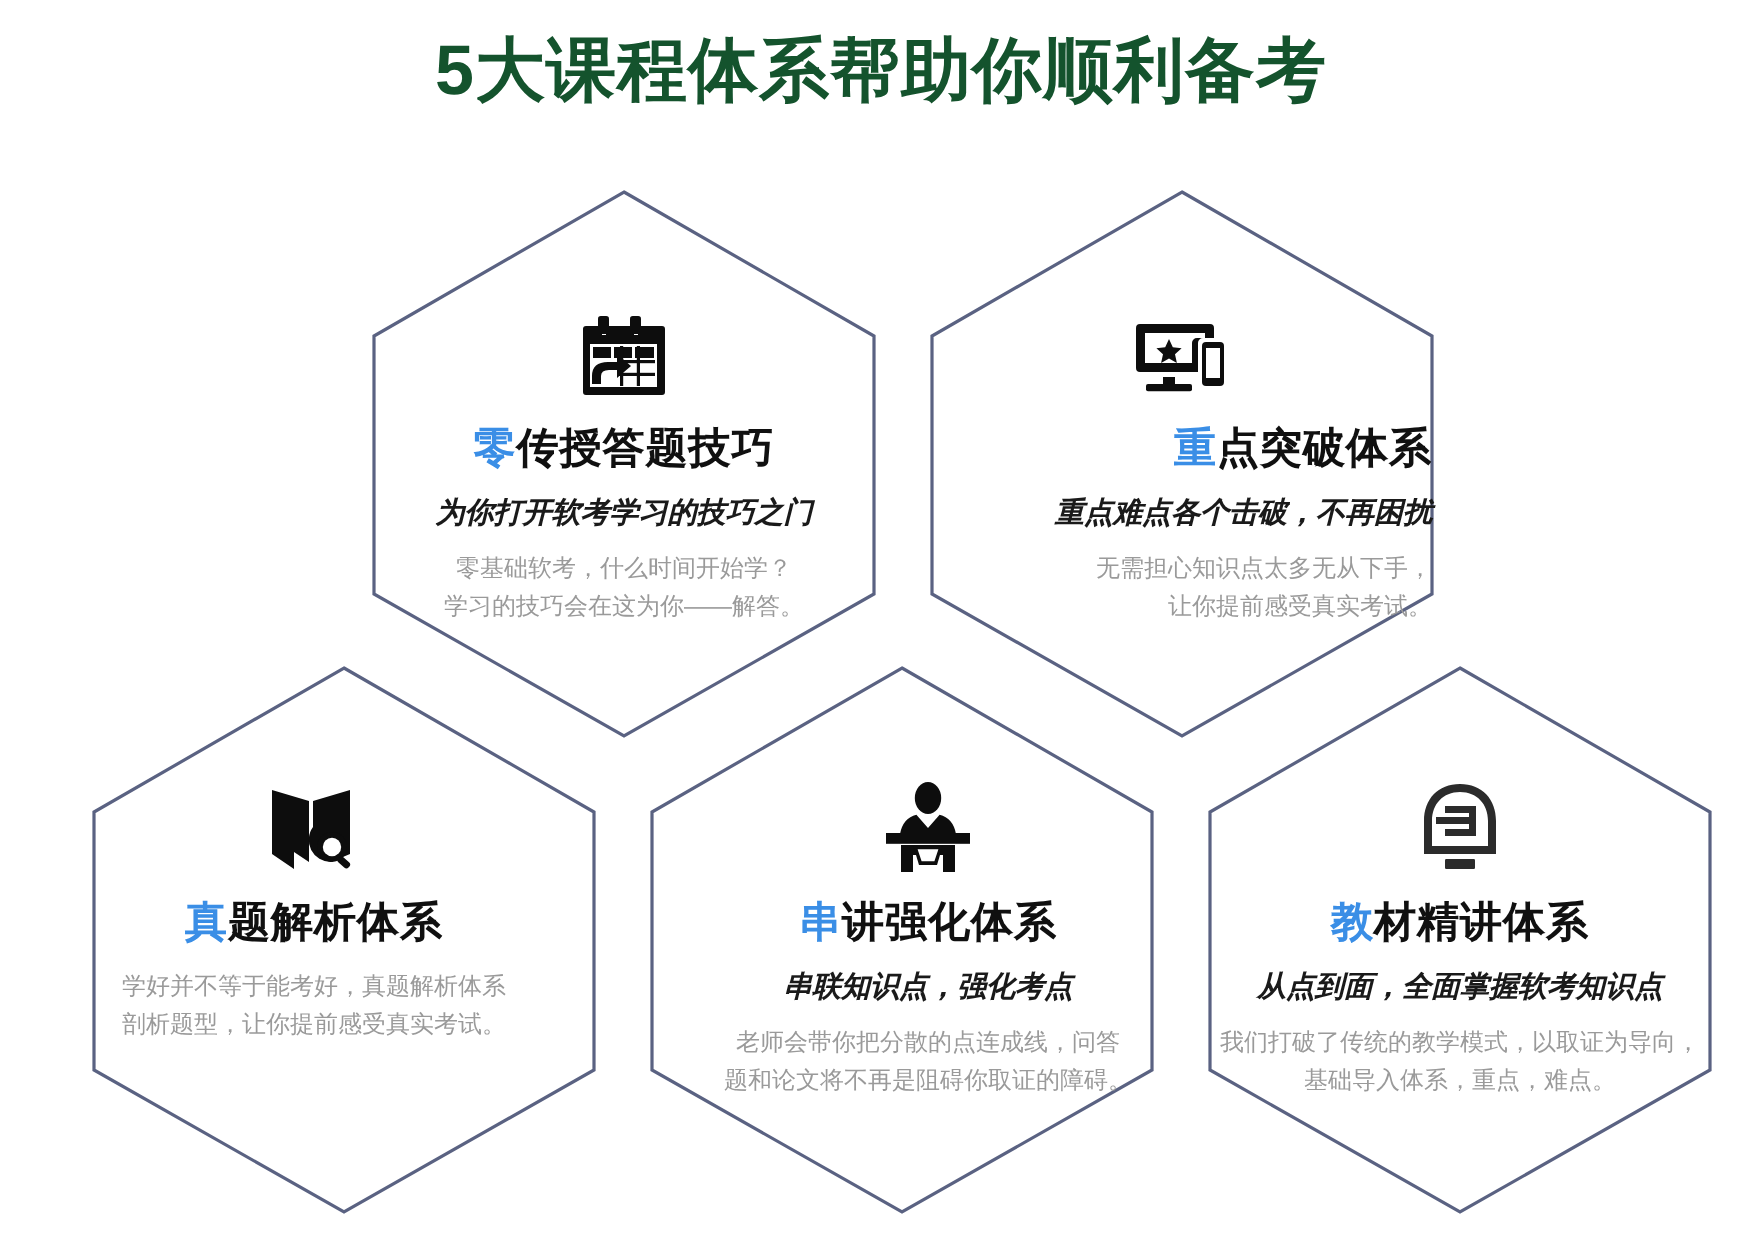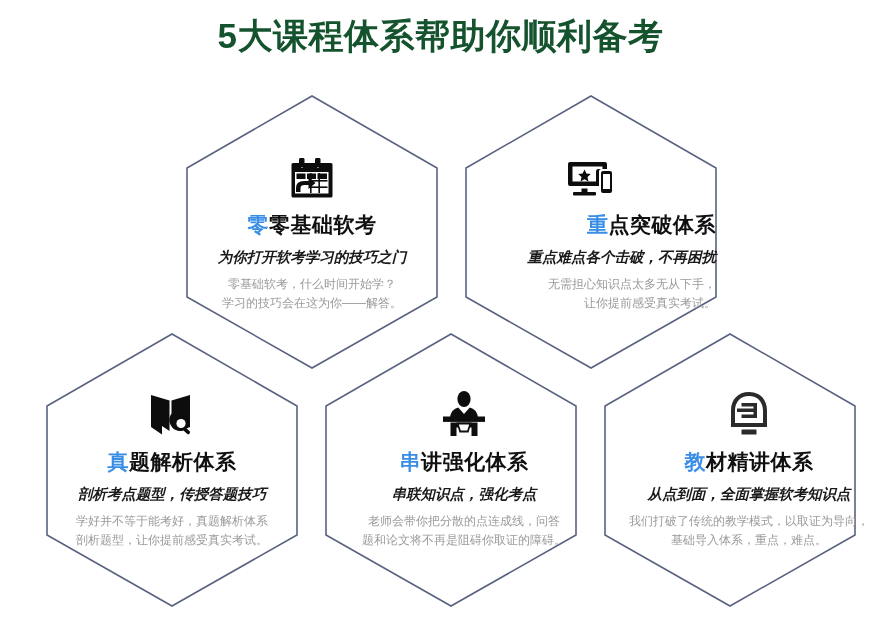--- a/index.html
+++ b/index.html
@@ -85,23 +85,23 @@
   .hex-body {
     font-size: 12px;
     color: #9a9a9a;
     line-height: 19px;
   }
   .hex-body div { white-space: nowrap; }
 
   
   #card-1 { left: 187px; top: 148px; }
   #card-2 { left: 466px; top: 148px; text-align: right; }
-  #card-3 { left: 47px;  top: 385px; }
+  #card-3 { left: 32px;  top: 385px; }
   #card-4 { left: 326px; top: 385px; padding-left: 13px; }
-  #card-5 { left: 605px; top: 385px; margin-left: 19px; }
+  #card-5 { left: 605px; top: 385px; }
 </style>
 </head>
 <body>
 
 <div id="page-title">5大课程体系帮助你顺利备考</div>
 
 <div id="hex-grid">
 
   <svg class="hex-outline" viewBox="0 0 881 626" xmlns="http://www.w3.org/2000/svg">
     <g fill="#ffffff" stroke="#5a6282" stroke-width="1.6" stroke-linejoin="miter">
@@ -131,21 +131,21 @@
           <rect x="27.5" y="15.5" width="9.5" height="5.5"></rect>
           <rect x="20" y="15" width="1.6" height="20"></rect>
           <rect x="28.4" y="15" width="1.6" height="20"></rect>
           <rect x="19" y="22" width="18.5" height="1.6"></rect>
           <rect x="19" y="28.4" width="18.5" height="1.6"></rect>
         </g>
         <path d="M6 30 q0 -7 8 -7 h4.5 v-4 l7 6 -7 6 v-4 H14.5 q-4 0 -4 3 v4 H6 Z" fill="#0d0d0d"></path>
       </svg>
     </div>
     <div class="hex-heading">
-      <span class="accent">零</span><span>零基础软考</span>
+      <span class="accent">零</span><span>传授答题技巧</span>
     </div>
     <div class="hex-subtitle">为你打开软考学习的技巧之门</div>
     <div class="hex-body">
       <div>零基础软考，什么时间开始学？</div>
       <div>学习的技巧会在这为你——解答。</div>
     </div>
   </div>
 
   <div class="hex-card" id="card-2">
     <div class="hex-icon">
@@ -175,21 +175,20 @@
         <path d="M1 2 L19.5 7.5 V38 L12 33 V41.5 L1 34 Z"></path>
         <path d="M40 2 L21.5 7.5 V20.5 A11 11 0 0 0 30.5 38 V38 L40 34 Z"></path>
         <circle cx="31" cy="30.5" r="7.5" fill="#0d0d0d"></circle>
         <circle cx="31" cy="30.5" r="4.6" fill="#ffffff"></circle>
         <rect x="35.5" y="34.5" width="7" height="3.6" rx="1.6" transform="rotate(42 35.5 34.5)"></rect>
       </svg>
     </div>
     <div class="hex-heading">
       <span class="accent">真</span><span>题解析体系</span>
     </div>
-    <div class="hex-subtitle">剖析考点题型，传授答题技巧</div>
     <div class="hex-body">
       <div>学好并不等于能考好，真题解析体系</div>
       <div>剖析题型，让你提前感受真实考试。</div>
     </div>
   </div>
 
   <div class="hex-card" id="card-4">
     <div class="hex-icon">
       <svg width="44" height="46" viewBox="0 0 44 46" xmlns="http://www.w3.org/2000/svg" fill="#0d0d0d">
         <ellipse cx="22" cy="8" rx="6.6" ry="8"></ellipse>

